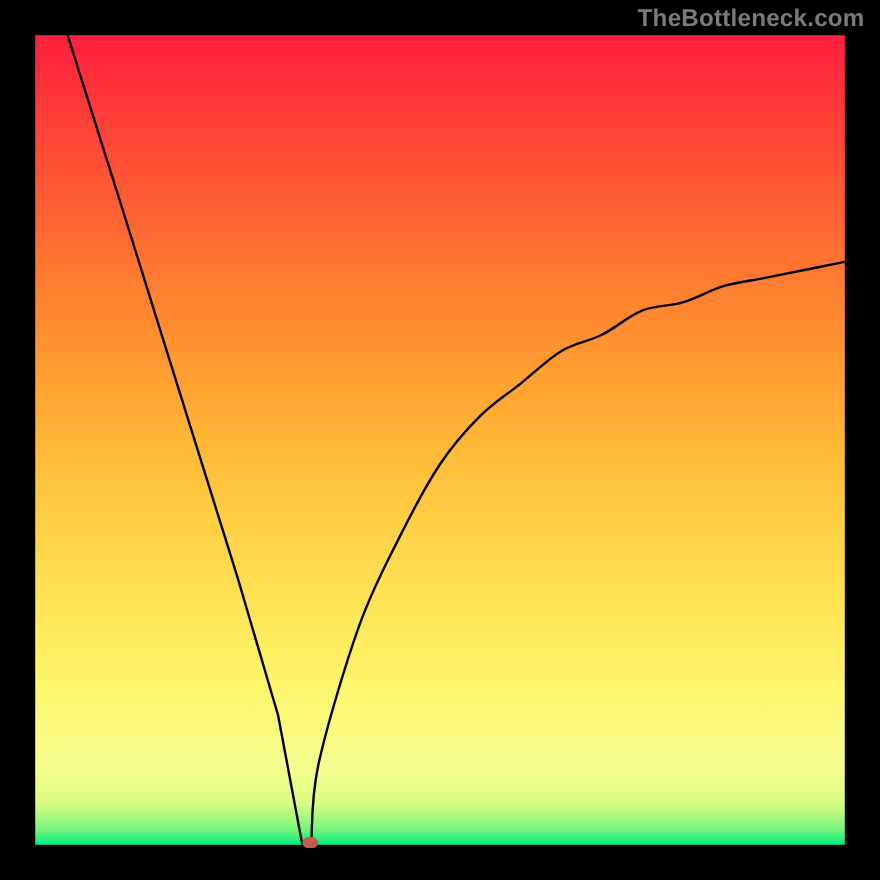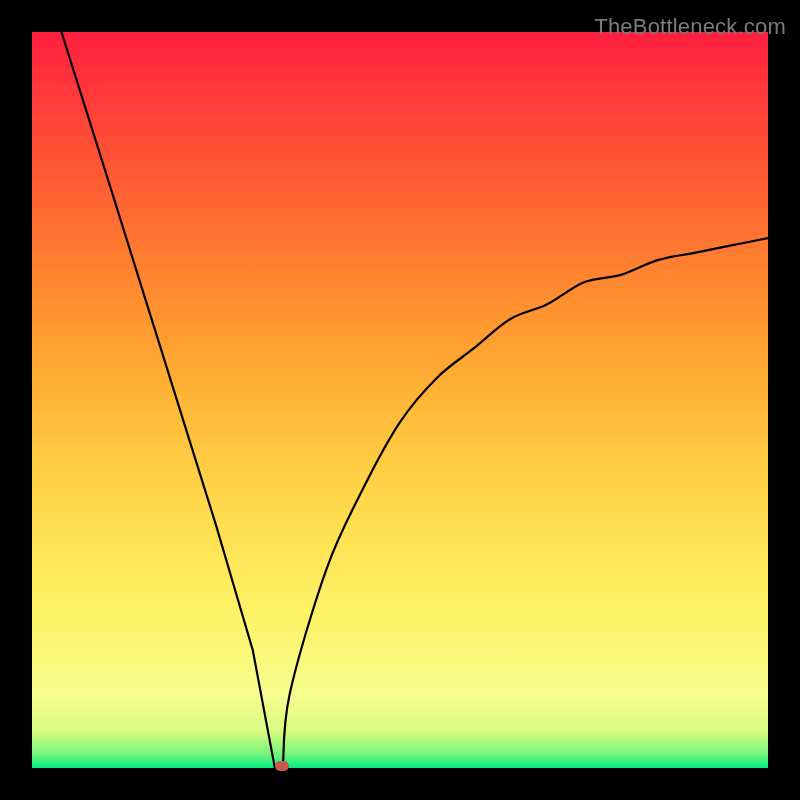--- a/index.html
+++ b/index.html
@@ -12,25 +12,25 @@
     font-family: Arial, Helvetica, sans-serif;
   }
   .frame {
     position: relative;
     width: 800px;
     height: 800px;
     background: #000;
   }
   .watermark {
     position: absolute;
-    top: 14px;
+    top: 4px;
     right: 14px;
     color: #7b7b7b;
     font-size: 22px;
-    font-weight: 400;
+    font-weight: 700;
     letter-spacing: 0.2px;
     z-index: 10;
   }
   .plot-area {
     position: absolute;
     left: 32px;
     top: 32px;
     width: 736px;
     height: 736px;
     background: linear-gradient(

